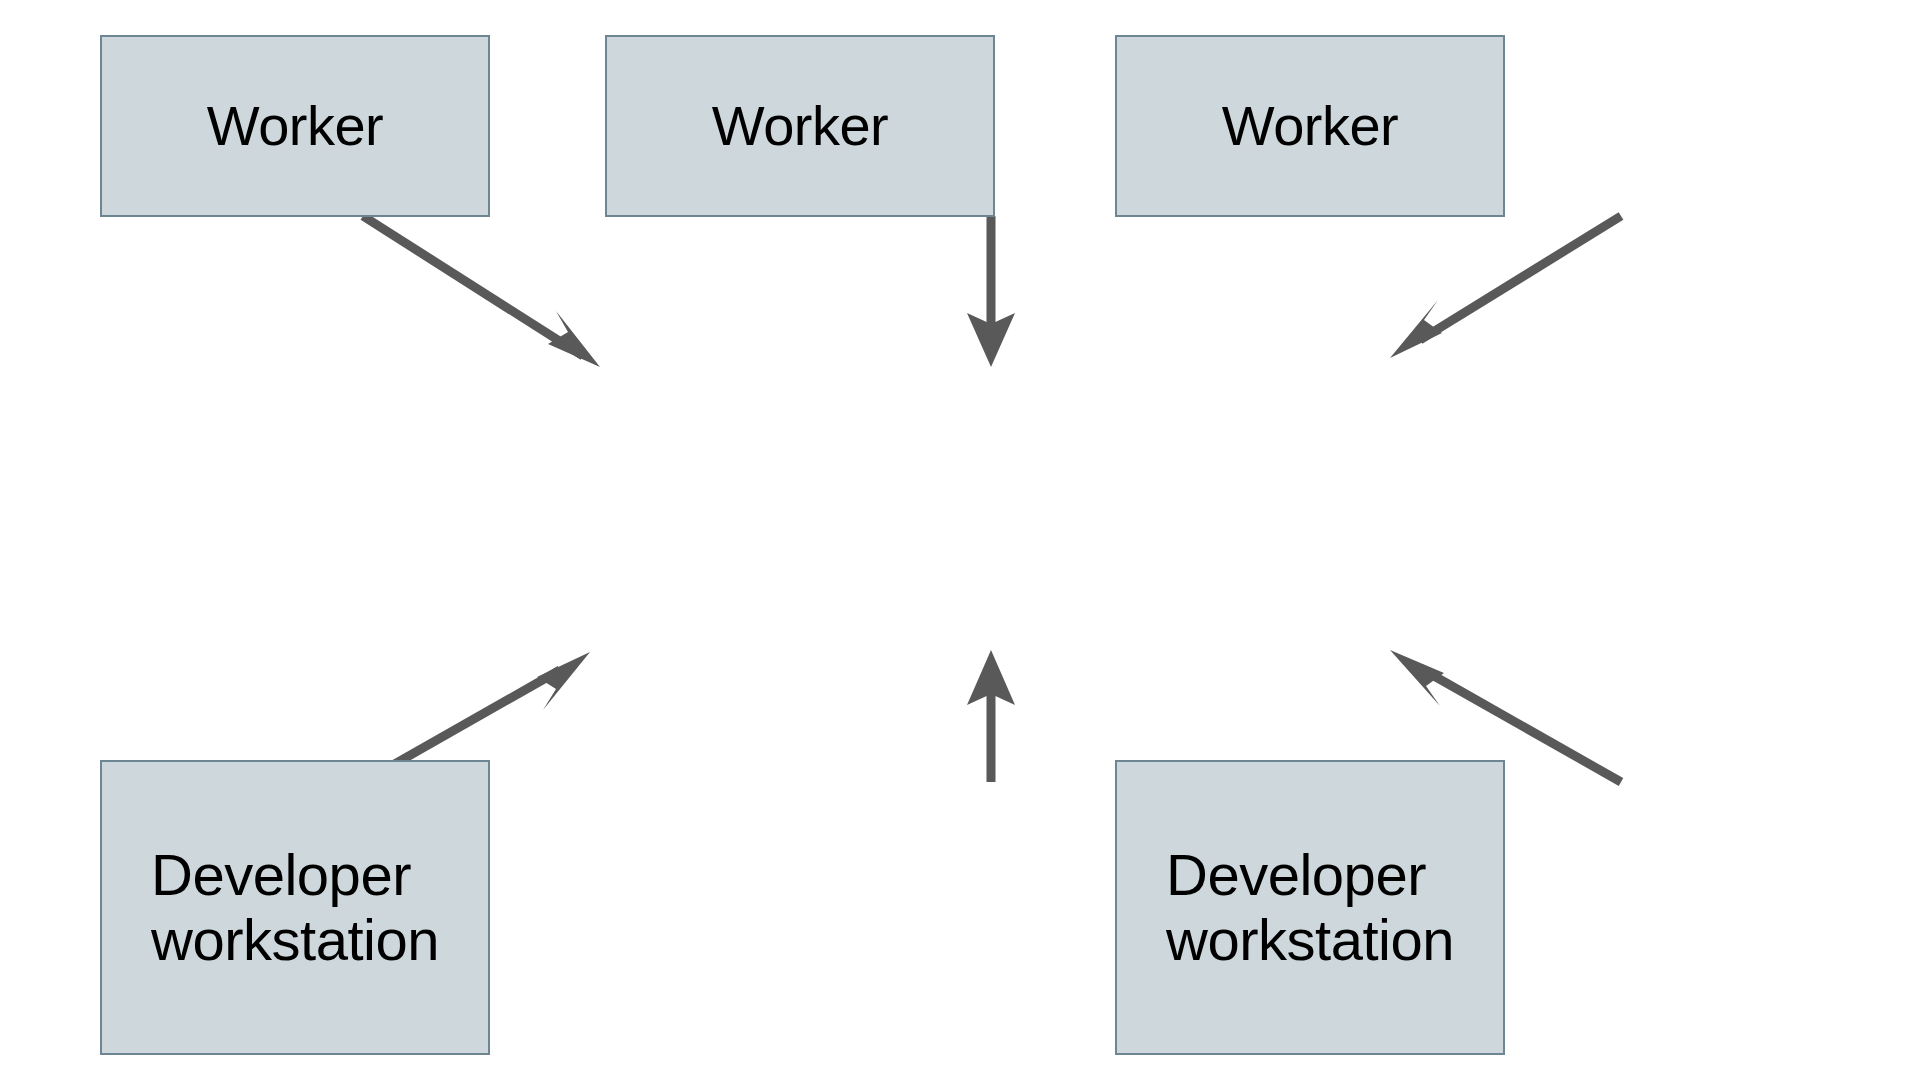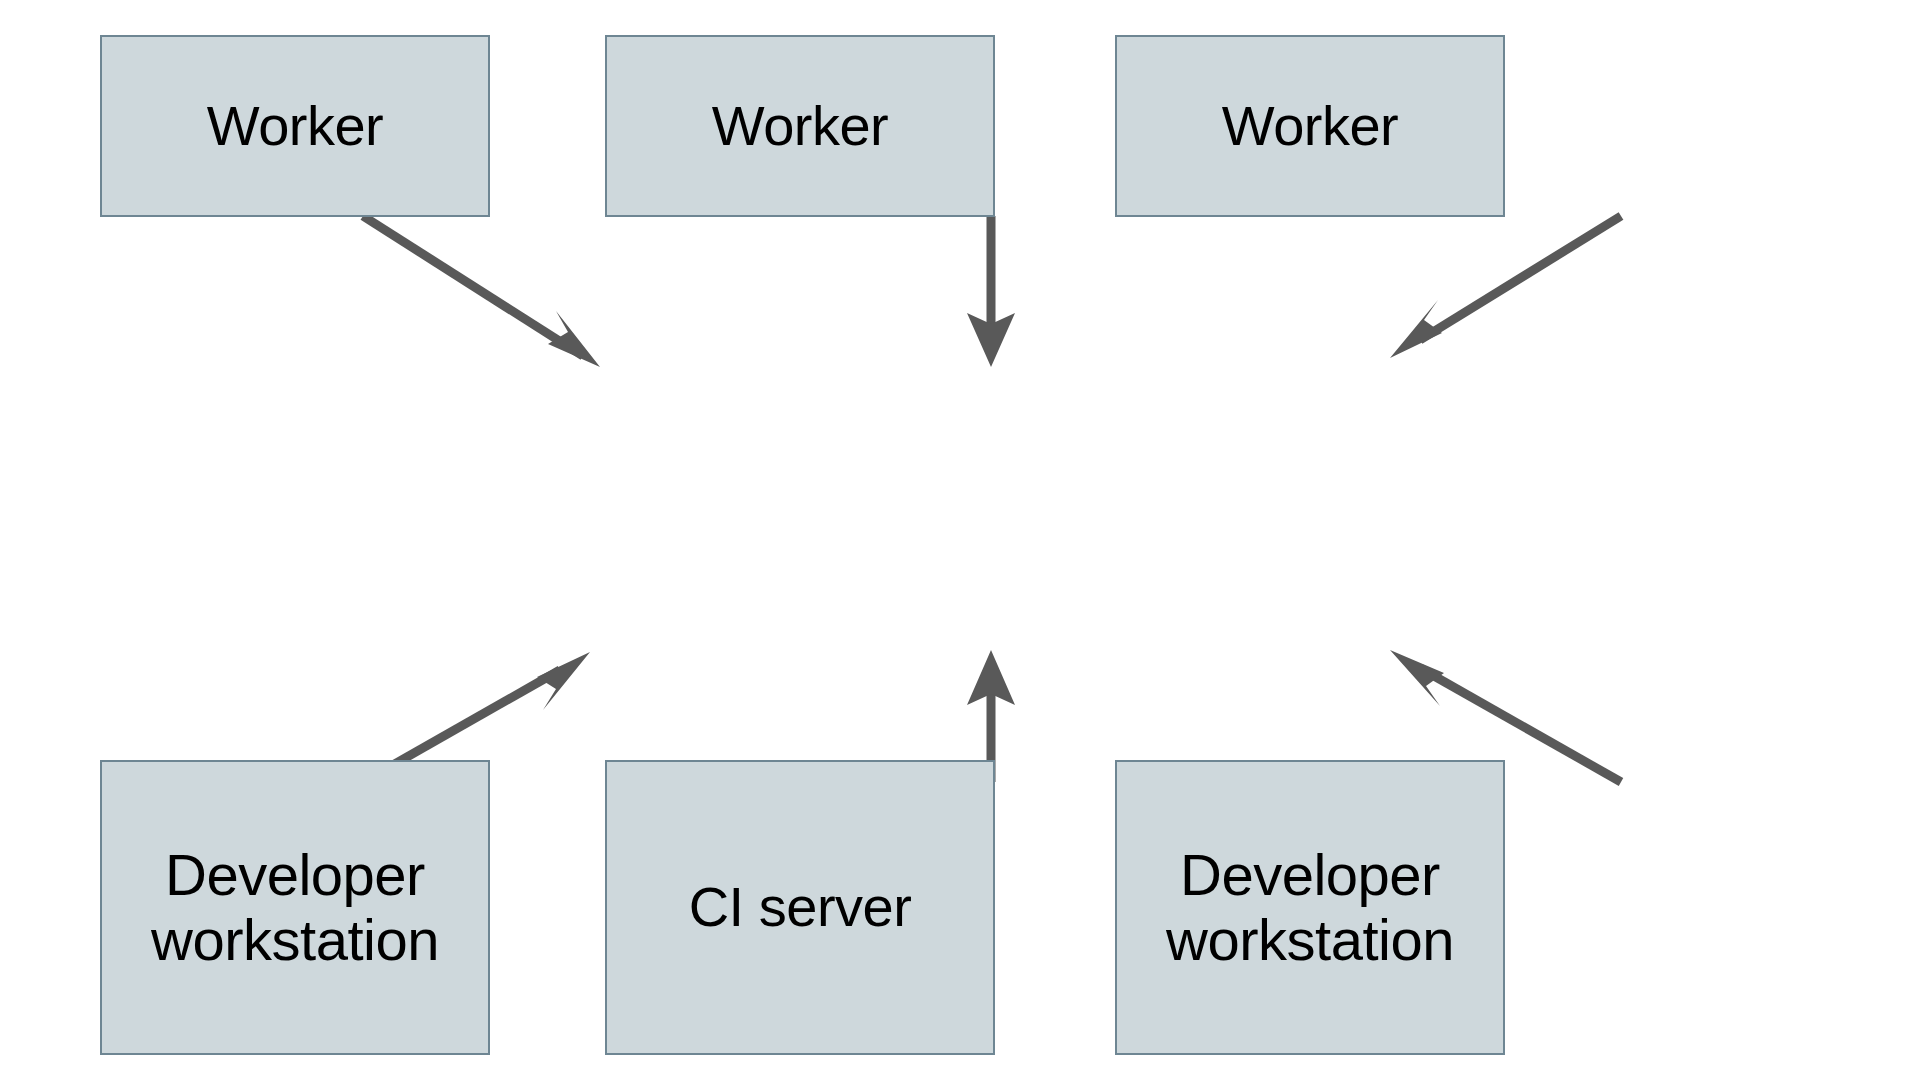--- a/index.html
+++ b/index.html
@@ -27,21 +27,21 @@
     pointer-events: none;
   }
   .node {
     position: absolute;
     box-sizing: border-box;
     background: #ced8dc;
     border: 2px solid #6e8693;
     display: flex;
     align-items: center;
     justify-content: center;
-    text-align: center;
+    text-align: left;
     color: #000000;
     line-height: 1.12;
     letter-spacing: -0.5px;
     white-space: pre-line;
   }
   
   #node-worker-1 { left: 100px;  top: 35px;  width: 390px; height: 182px; font-size: 56px; }
   #node-worker-2 { left: 605px;  top: 35px;  width: 390px; height: 182px; font-size: 56px; }
   #node-worker-3 { left: 1115px; top: 35px;  width: 390px; height: 182px; font-size: 56px; }
   
@@ -92,18 +92,17 @@
   <div class="node" id="node-worker-1">Worker</div>
 
   <div class="node" id="node-worker-2">Worker</div>
 
   <div class="node" id="node-worker-3">Worker</div>
 
 
   <div class="node" id="node-dev-ws-1">Developer
 workstation</div>
 
-  <div class="node" id="node-ci-server">CI server</div>
 
   <div class="node" id="node-dev-ws-2">Developer
 workstation</div>
 
 </div>
 
 </body></html>

